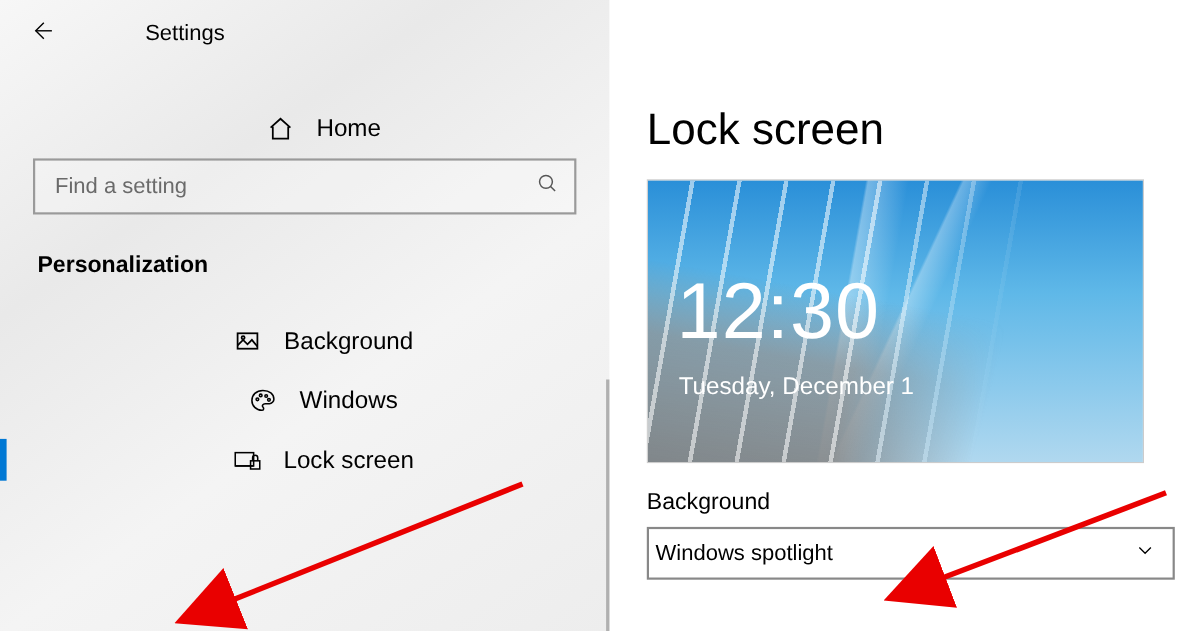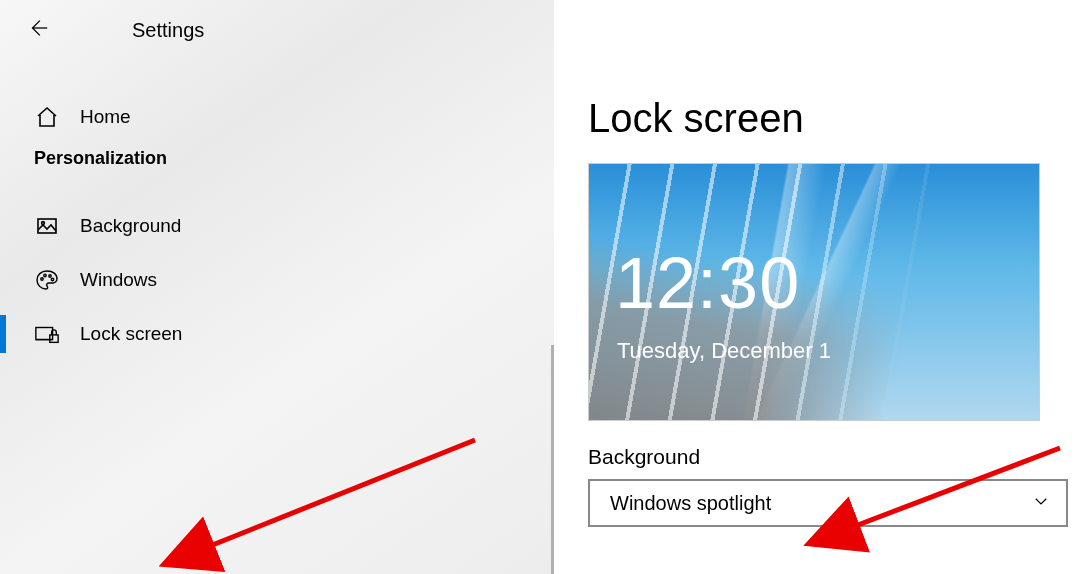--- a/index.html
+++ b/index.html
@@ -19,44 +19,45 @@
     background: linear-gradient(145deg, #f7f7f7 0%, #e9e9e9 30%, #f4f4f4 60%, #ededed 100%);
     padding: 18px 0 0 0;
     position: relative;
   }
   .sidebar-header { display: flex; align-items: center; padding: 0 0 48px 26px; gap: 40px; }
   .back-btn { width: 24px; height: 24px; display:flex; align-items:center; justify-content:center; cursor:pointer; }
   .app-title { font-size: 20px; font-weight: 400; margin-left: 42px; }
   .nav-item {
     display: flex; align-items: center;
     padding: 14px 0 14px 34px;
-    font-size: 19px; font-weight: 400;
+    font-size: 22px; font-weight: 400;
     cursor: pointer;
     position: relative;
+    justify-content: center;
   }
   .nav-item.selected::before {
     content:"";
     position:absolute; left:0; top:8px; bottom:8px; width:6px;
     background:#0078d4;
   }
   .nav-icon { width: 26px; height: 26px; display:flex; align-items:center; justify-content:center; margin-right: 20px; flex-shrink:0; }
   .search-wrap { padding: 0 30px 30px 30px; }
   .search-box {
     border: 2px solid #9a9a9a;
     height: 51px;
     display: flex; align-items: center;
     padding: 0 14px 0 18px;
     background: rgba(255,255,255,0.25);
   }
   .search-box input {
     flex:1; border:none; background:transparent; outline:none;
     font-size: 20px; color:#555;
   }
   .search-box input::placeholder { color:#6a6a6a; }
-  .section-title { font-size: 18px; font-weight:600; padding: 4px 0 30px 34px; }
+  .section-title { font-size: 21px; font-weight:600; padding: 4px 0 30px 34px; }
   .scroll-indicator { position:absolute; right:0; top:345px; bottom:0; width:3px; background:#b0b0b0; }
 
   .main {
     flex:1; padding: 96px 0 0 34px; position:relative;
   }
   .page-title { font-size: 40px; font-weight: 400; margin-bottom: 22px; }
   .preview {
     width: 452px; height: 258px; border:1px solid #ccc;
     position:relative; overflow:hidden;
     background:
@@ -71,21 +72,21 @@
       linear-gradient(10deg, rgba(120,120,120,0.85) 0%, rgba(140,140,140,0.7) 35%, transparent 55%);
     mask: linear-gradient(105deg, #000 0 45%, transparent 70%);
     -webkit-mask: linear-gradient(105deg, #000 0 45%, transparent 70%);
   }
   .preview-time { position:absolute; left:26px; top:78px; color:#fff; font-size:72px; font-weight:300; letter-spacing:1px; z-index:2;}
   .preview-date { position:absolute; left:28px; top:174px; color:#fff; font-size:22px; font-weight:400; z-index:2;text-align:center;}
   .sub-label { font-size:21px; margin-top:24px; margin-bottom:10px; }
   .dropdown {
     width: 480px; height: 48px; border:2px solid #888;
     display:flex; align-items:center; justify-content:space-between;
-    padding: 0 16px 0 20px; font-size:20px; cursor:pointer;
+    padding: 0 16px 0 6px; font-size:20px; cursor:pointer;
   }
 
   
   .arrow-svg { position:absolute; pointer-events:none; }
   svg { overflow: visible; }
 </style>
 </head>
 <body>
 
 <div class="layout">
@@ -105,20 +106,31 @@
     <div class="nav-item">
       <span class="nav-icon">
         <svg width="24" height="24" viewBox="0 0 24 24" fill="none" stroke="#000" stroke-width="1.6">
           <path d="M3 11 L12 3 L21 11"></path>
             <path d="M5 10 V21 H19 V10"></path>
         </svg>
       </span>
       <span>Home</span>
     </div>
 
+    <div class="search-wrap">
+      <div class="search-box">
+        <input type="text" placeholder="Find a setting" style="">
+        <span>
+          <svg width="20" height="20" viewBox="0 0 24 24" fill="none" stroke="#555" stroke-width="1.6">
+            <circle cx="10" cy="10" r="7"></circle>
+              <path d="M20 20 L15 15"></path>
+          </svg>
+        </span>
+      </div>
+    </div>
 
     <div class="section-title">Personalization</div>
 
     <div class="nav-item">
       <span class="nav-icon">
         <svg width="24" height="24" viewBox="0 0 24 24" fill="none" stroke="#000" stroke-width="1.6">
           <rect x="3" y="5" width="18" height="14"></rect>
             <path d="M3 16 L8 11 L12 15 L16 11 L21 17"></path>
             <circle cx="8" cy="9" r="1.4"></circle>
         </svg>

